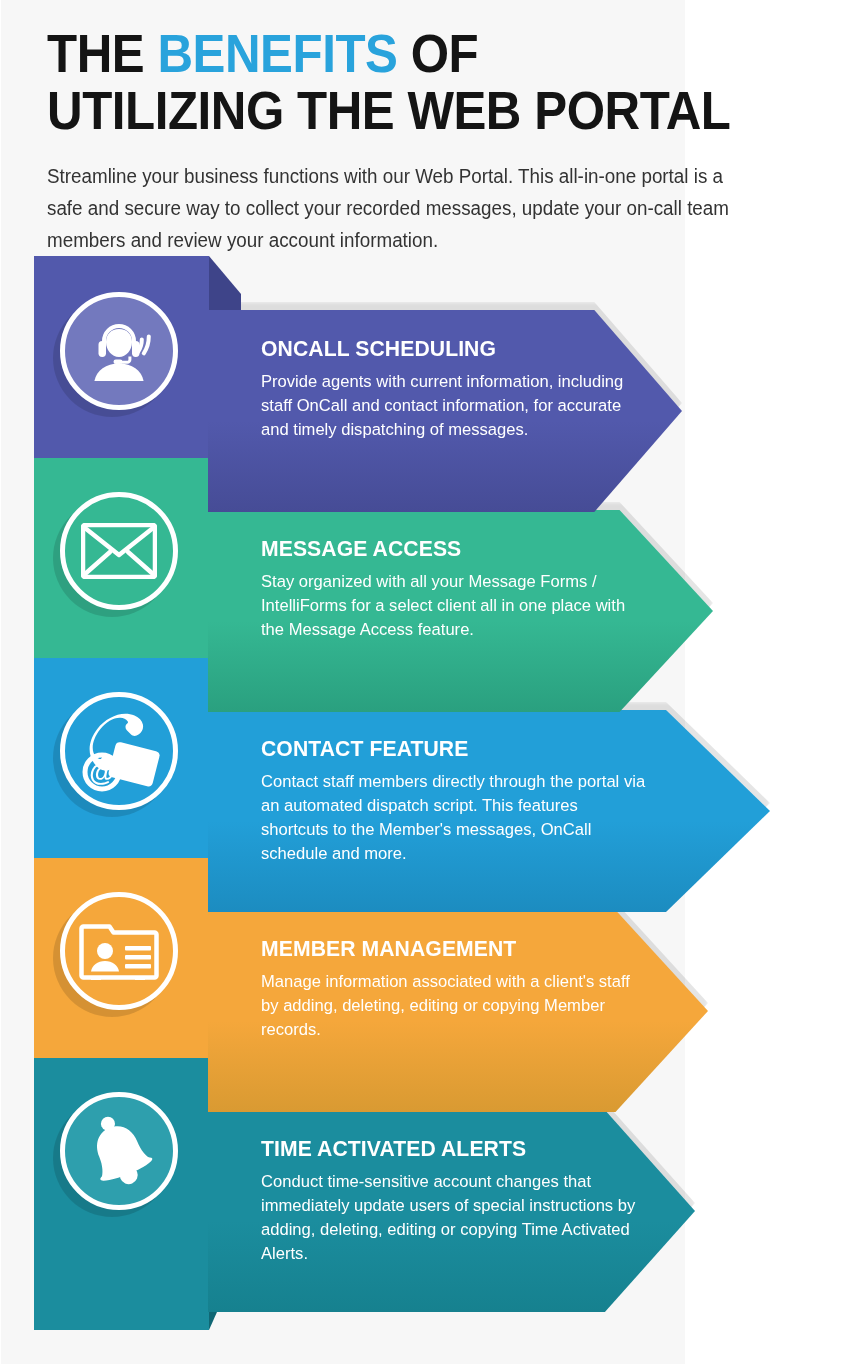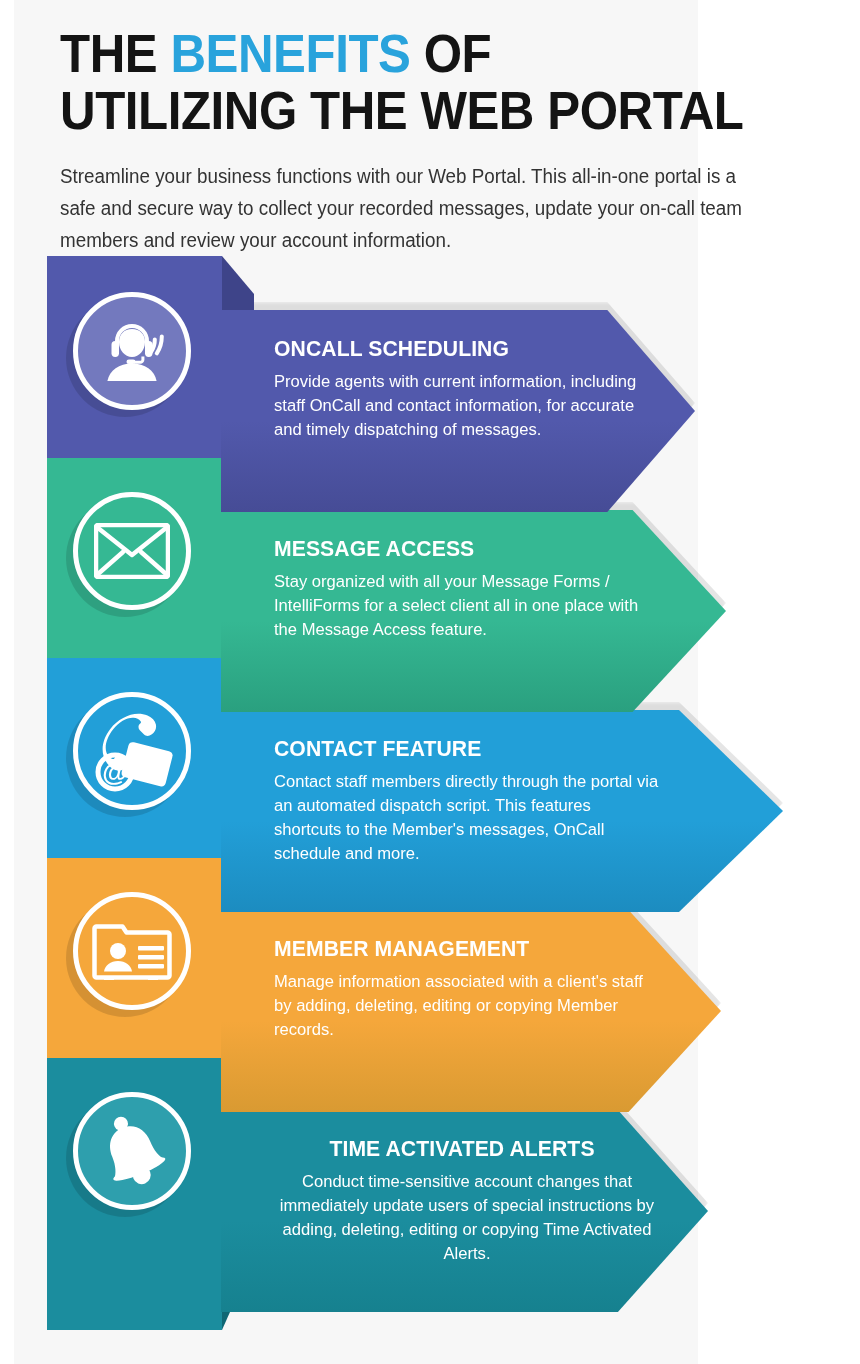--- a/index.html
+++ b/index.html
@@ -10,21 +10,21 @@
   body {
     width: 860px;
     height: 1364px;
     font-family: "Liberation Sans", sans-serif;
     overflow: hidden;
     position: relative;
   }
 
   .page {
     position: absolute;
-    left: 14px; top: 0;
+    left: 1px; top: 0;
     width: 684px;
     height: 1364px;
     background: #f7f7f7;
   }
 
   
   .header {
     position: absolute;
     left: 46px;
     top: 26px;
@@ -155,21 +155,21 @@
     line-height: 1.40;
     transform: scaleX(0.965);
     transform-origin: left top;
   }
 
   
   .band.b1 .arrow, .band.b1 .arrow-shadow { width: 474px; }
   .band.b2 .arrow, .band.b2 .arrow-shadow { width: 505px; }
   .band.b3 .arrow, .band.b3 .arrow-shadow { width: 562px; }
   .band.b4 .arrow, .band.b4 .arrow-shadow { width: 500px; }
-  .band.b5 .arrow, .band.b5 .arrow-shadow { width: 487px; text-align: center; }
+  .band.b5 .arrow, .band.b5 .arrow-shadow { width: 487px; }
 </style>
 </head>
 <body>
 
 <div class="page">
 
   <div class="header">
     <h1 class="title"><span>THE </span><span class="hl">BENEFITS</span><span> OF</span></h1>
     <h1 class="title title-line2">UTILIZING THE WEB PORTAL</h1>
     <p class="subtitle">Streamline your business functions with our Web Portal. This all-in-one portal is a safe and secure way to collect your recorded messages, update your on-call team members and review your account information.</p>

